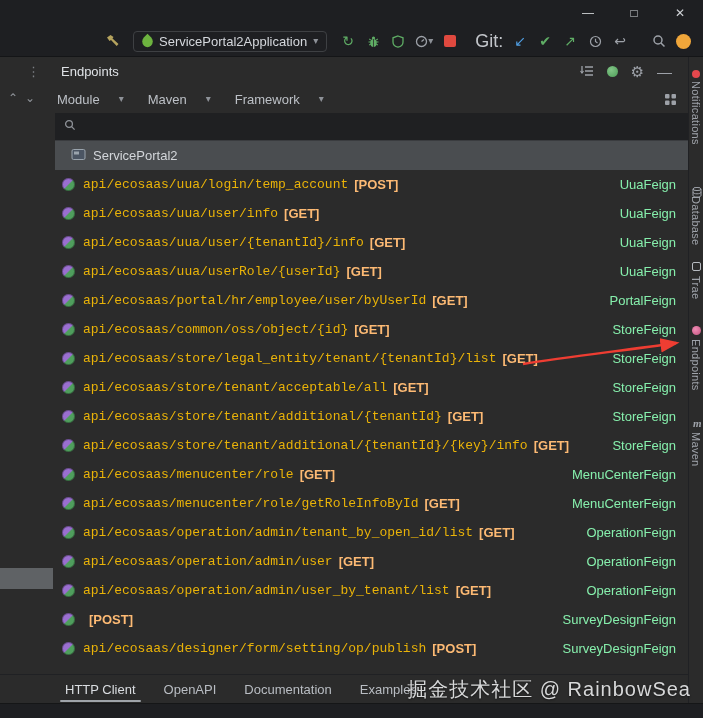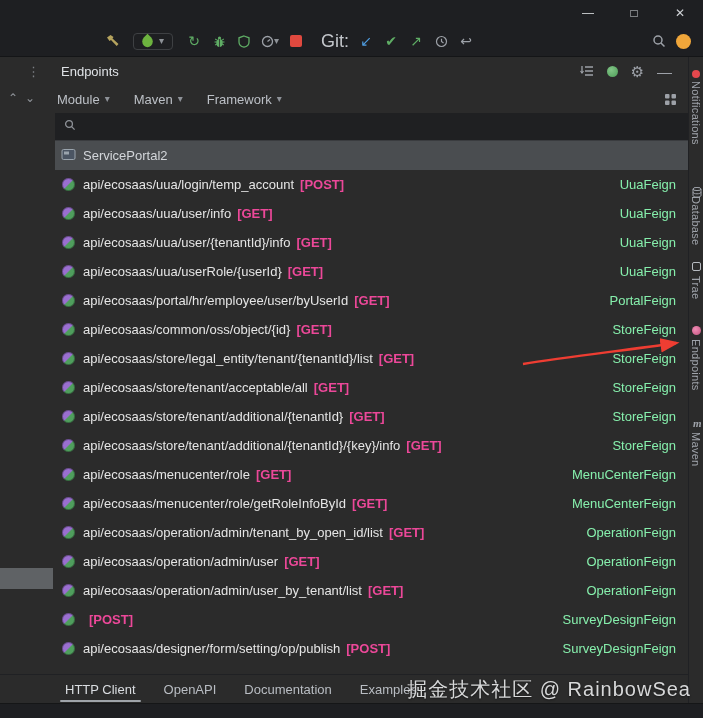--- a/index.html
+++ b/index.html
@@ -34,38 +34,38 @@
                 align-items:center;box-sizing:border-box;padding-right:16px;}
   .drag-dots{margin-left:27px;color:#7b7f84;font-size:13px;}
   .panel-title{margin-left:21px;font-size:13px;color:#dfe2e6;}
   .ph-icons{display:flex;align-items:center;gap:13px;}
   .ph-icon{display:inline-flex;align-items:center;color:#9da1a8;font-size:15px;line-height:1;}
   .green-dot{width:11px;height:11px;border-radius:50%;background:radial-gradient(circle at 38% 35%,#83c688,#4d9d57);display:inline-block;}
 
   
   .filter-row{position:absolute;left:0;top:85px;width:688px;height:28px;display:flex;align-items:center;
               box-sizing:border-box;padding:0 12px 0 57px;gap:24px;font-size:13px;color:#bcc0c6;}
-  .filter{display:flex;align-items:center;gap:5px;text-align:right;}
+  .filter{display:flex;align-items:center;gap:19px;text-align:right;}
   .nav-arrow{position:absolute;top:6px;font-size:12px;color:#8e9298;}
 
   
   .search-row{position:absolute;left:55px;top:113px;width:633px;height:28px;background:#1f2022;
               border-bottom:1px solid #3a3c3f;box-sizing:border-box;display:flex;align-items:center;
               gap:7px;padding-left:9px;font-size:13px;color:#d5d8dd;}
 
   
   .list{position:absolute;left:0;top:141px;width:688px;height:532px;}
   .module-row{height:29px;margin-left:55px;background:#4a4d50;display:flex;align-items:center;
-              gap:7px;padding-left:6px;font-size:13px;color:#d3d6da;}
+              gap:7px;padding-left:16px;font-size:13px;color:#d3d6da;}
   .row{height:29px;display:flex;align-items:center;box-sizing:border-box;padding:0 12px 0 62px;font-size:13px;}
   .ep-icon{width:13px;height:13px;border-radius:50%;flex:none;margin-right:8px;
            background:linear-gradient(135deg,#9a6fd0 0 46%,#4f9e5d 54%);
            box-shadow:inset 0 0 0 1px rgba(0,0,0,.3);}
-  .ep-path{color:#e5e5e5;white-space:nowrap;}
-  .ep-method{color:#ec4899;font-weight:700;margin-left:6px;white-space:nowrap;}
+  .ep-path{color:#eab308;white-space:nowrap;font-family:Liberation Mono, monospace;}
+  .ep-method{color:#fdba74;font-weight:700;margin-left:6px;white-space:nowrap;}
   .ep-client{color:#86efac;margin-left:14px;white-space:nowrap;}
 
   .left-highlight{position:absolute;left:0;top:568px;width:53px;height:21px;background:#5f6265;}
 
   
   .footer{position:absolute;left:0;top:674px;width:688px;height:29px;border-top:1px solid #202124;
           box-sizing:border-box;display:flex;align-items:center;padding-left:65px;gap:28px;
           font-size:13px;color:#b9bdc3;}
   .tab{position:relative;height:100%;display:flex;align-items:center;}
   .tab.active{color:#dadde1;}
@@ -105,20 +105,21 @@
   </div>
 
   <div class="toolbar">
     <span class="tb-icon">
       <svg width="15" height="14" viewBox="0 0 15 14">
           <path d="M2 3.5L5.5 1l3 2-1 1.5 6 5.5-1.8 2-5.7-6L4.5 7z" fill="#b5a35e"></path>
         </svg>
     </span>
     <div class="run-combo">
       <span class="leaf"></span>
+      <span>ServicePortal2Application</span>
       <span class="dd">▾</span>
     </div>
     <span class="tb-icon green">↻</span>
     <span class="tb-icon">
       <svg width="13" height="13" viewBox="0 0 13 13">
           <g stroke="#5fad65" stroke-width="1" fill="none">
             <path d="M2 4l2 1M1.5 7h2.5M2 10l2-1M11 4l-2 1M11.5 7H9M11 10l-2-1"></path>
           </g>
           <circle cx="6.5" cy="3" r="1.6" fill="#5fad65"></circle>
           <ellipse cx="6.5" cy="8" rx="3.2" ry="4" fill="#5fad65"></ellipse>

